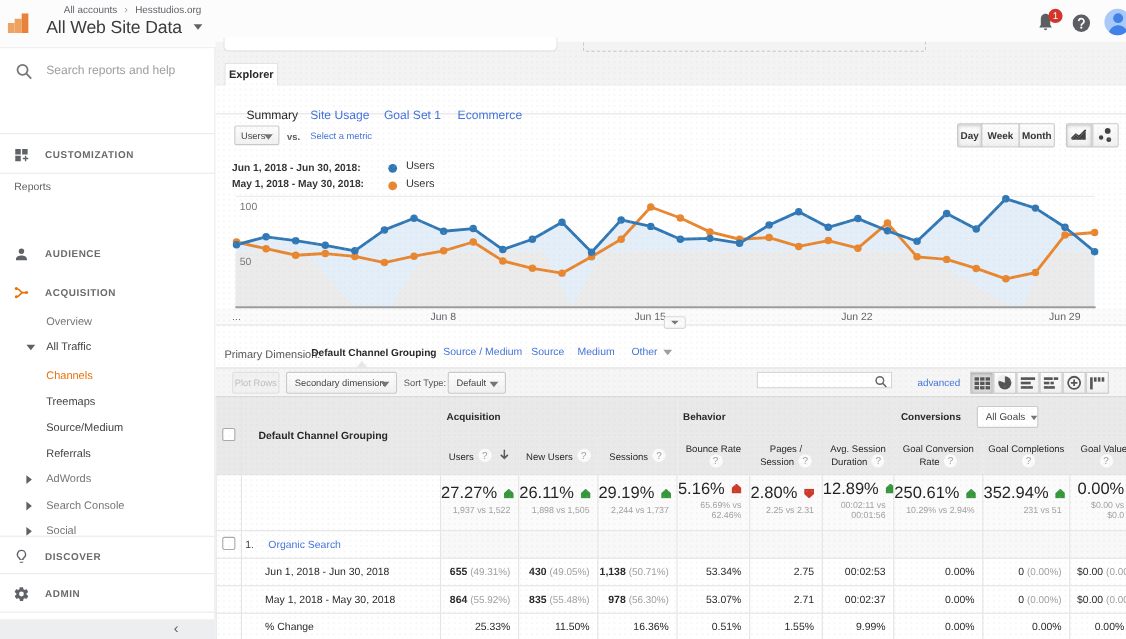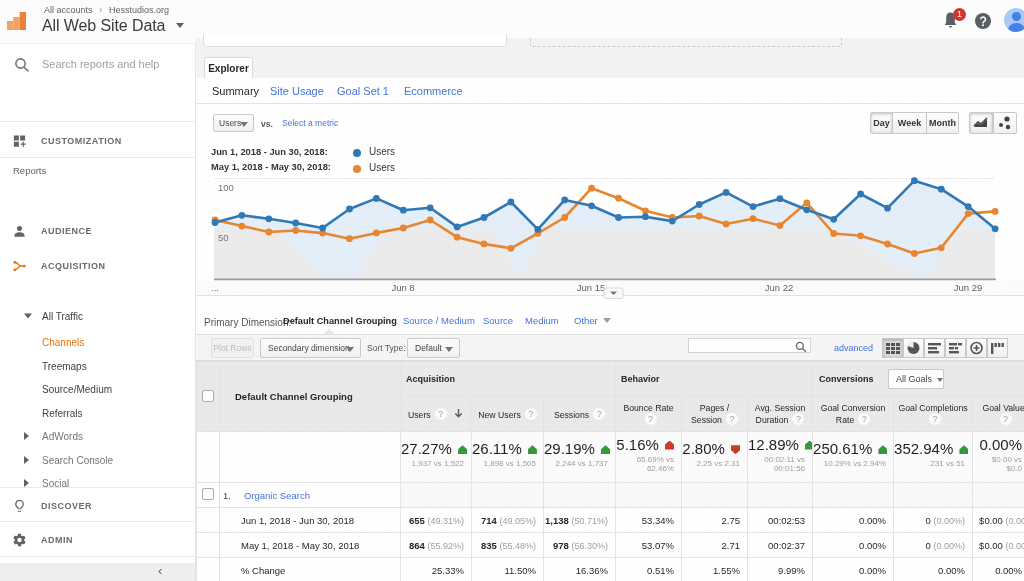--- a/index.html
+++ b/index.html
@@ -3,21 +3,21 @@
 <meta charset="utf-8">
 <style>
 *{margin:0;padding:0;box-sizing:border-box;}
 html,body{width:1024px;height:581px;overflow:hidden;background:#fff;
   font-family:"Liberation Sans",sans-serif;-webkit-font-smoothing:antialiased;}
 #page{position:relative;width:1024px;height:581px;overflow:hidden;background:#fff;}
 
 
 #header{position:absolute;left:0;top:0;width:1024px;height:44px;background:#fcfcfc;border-bottom:1px solid #ececec;}
 #logo{position:absolute;left:7px;top:12px;width:19px;height:18px;}
-#crumb{position:absolute;left:44px;top:4px;font-size:9px;color:#5f6368;}
+#crumb{position:absolute;left:58px;top:4px;font-size:9px;color:#5f6368;}
 #crumb .sep{color:#9e9e9e;padding:0 4px;font-size:10px;}
 #title{position:absolute;left:42px;top:17px;font-size:16px;color:#3a3b3d;letter-spacing:-0.1px;}
 #title .dn{display:inline-block;margin-left:6px;width:0;height:0;border-left:4px solid transparent;border-right:4px solid transparent;border-top:5px solid #5f6368;vertical-align:middle;margin-bottom:2px;}
 .hicon{position:absolute;top:10px;}
 #bell{left:943px;top:11px;}
 #badge{position:absolute;left:953px;top:8px;width:13px;height:13px;border-radius:50%;background:#d4342a;color:#fff;font-size:9px;text-align:center;line-height:13px;}
 #qmark{position:absolute;left:975px;top:13px;width:16px;height:16px;}
 #avatar{position:absolute;left:1004px;top:8px;width:24px;height:24px;border-radius:50%;background:#a9c9f8;overflow:hidden;}
 #avatar .head{position:absolute;left:7.5px;top:4px;width:9px;height:9px;border-radius:50%;background:#4282e8;}
 #avatar .bod{position:absolute;left:3.5px;top:14.5px;width:17px;height:10px;border-radius:8px 8px 0 0;background:#4282e8;}
@@ -44,21 +44,21 @@
 #main .dots{position:absolute;left:0;top:0;width:828px;height:537px;z-index:50;pointer-events:none;
  background-image:radial-gradient(#c8c8c8 0.6px,rgba(0,0,0,0) 0.7px);background-size:5px 5px;opacity:.16;}
 #chip1{position:absolute;left:7px;top:-10px;width:304px;height:13px;background:#fff;border:1px solid #ddd;border-radius:0 0 5px 5px;border-top:none;}
 #chip2{position:absolute;left:334px;top:-7px;width:312px;height:10px;border:1px dashed #c9c9c9;border-radius:2px;border-top:none;}
 #tab{position:absolute;left:8px;top:13px;width:49px;height:21px;background:#fff;border:1px solid #dcdcdc;border-bottom:none;border-radius:2px 2px 0 0;font-size:10px;font-weight:bold;color:#262626;text-align:center;line-height:21px;}
 #card{position:absolute;left:0;top:34px;width:828px;height:503px;background:#fff;border-top:1px solid #dcdcdc;}
 #tab-cover{position:absolute;left:9px;top:33px;width:47px;height:2px;background:#fff;}
 
 
 #rlinks{position:absolute;left:0px;top:34px;width:828px;height:26px;background:#fff;border-bottom:1px solid #e3e3e3;font-size:11px;}
-#rlinks span{position:absolute;top:7px;}
+#rlinks span{position:absolute;top:21px;margin-left:12px;}
 .blue{color:#4272d9;}
 
 #ctrl{position:absolute;left:0;top:60px;width:828px;height:40px;}
 .gbtn{position:absolute;background:linear-gradient(#fdfdfd,#f0f0f0);border:1px solid #c9c9c9;border-radius:2px;font-size:9px;color:#444;}
 #users-btn{left:17px;top:10px;width:41px;height:18px;line-height:16px;text-align:left;padding-left:5px;font-size:8.5px;}
 #users-btn .tri-d{position:absolute;right:4px;top:7px;border-top-color:#757575;}
 #vs{position:absolute;left:65px;top:15px;font-size:8.5px;font-weight:bold;color:#555;}
 #selmetric{position:absolute;left:86px;top:14px;font-size:8.5px;}
 #dwm{position:absolute;left:674px;top:8px;height:22px;}
 #dwm .seg{position:absolute;top:0;height:22px;border:1px solid #c9c9c9;font-size:9px;font-weight:bold;color:#333;text-align:center;line-height:20px;background:linear-gradient(#fdfdfd,#f0f0f0);}
@@ -168,20 +168,23 @@
     </div>
     <div class="nav" style="top:204px;">
       <svg class="ic" viewBox="0 0 24 24" fill="none" stroke="#e8710a" stroke-width="2.4">
           <circle cx="4.5" cy="6" r="2.2" fill="#e8710a" stroke="none"></circle>
           <circle cx="4.5" cy="18" r="2.2" fill="#e8710a" stroke="none"></circle>
           <circle cx="19.5" cy="12" r="2.2" fill="#e8710a" stroke="none"></circle>
           <path d="M4.5 6 C10 6 10 12 14 12 M4.5 18 C10 18 10 12 14 12 M14 12 H19"></path>
         </svg>
       <div class="tx">ACQUISITION</div>
     </div>
+    <div class="sub" style="top:237px;">
+        <div class="tx" style="color:#757575;">Overview</div>
+      </div>
     <div class="sub" style="top:286px;">
         <div class="tx" style="color:#e8710a;">Channels</div>
       </div>
     <div class="sub" style="top:260px;">
         <div class="tri tri-d"></div>
         <div class="tx">All Traffic</div>
       </div>
     <div class="sub" style="top:310px;">
         <div class="tx">Treemaps</div>
       </div>
@@ -523,21 +526,21 @@
               <td class="rbg"></td>
               <td class="rbg"></td>
               <td class="rbg"></td>
               <td class="rbg"></td>
               <td class="rbg"></td>
         </tr>
         <tr style="height:25px;">
           <td></td>
           <td style="padding-left:21px;">Jun 1, 2018 - Jun 30, 2018</td>
           <td class="num"><b>655</b> <span class="gray" style="font-size:9px;">(49.31%)</span></td>
-          <td class="num"><b>714</b> <span class="gray" style="font-size:9px;">(49.05%)</span></td>
+          <td class="num"><b>430</b> <span class="gray" style="font-size:9px;">(49.05%)</span></td>
           <td class="num"><b>1,138</b> <span class="gray" style="font-size:9px;">(50.71%)</span></td>
           <td class="num">53.34%</td>
           <td class="num">2.75</td>
           <td class="num">00:02:53</td>
           <td class="num">0.00%</td>
           <td class="num">0 <span class="gray" style="font-size:9px;">(0.00%)</span></td>
           <td class="num" style="padding-right:0!important;">$0.00 <span class="gray" style="font-size:9px;">(0.00%</span></td>
         </tr>
         <tr style="height:25px;">
           <td></td>

